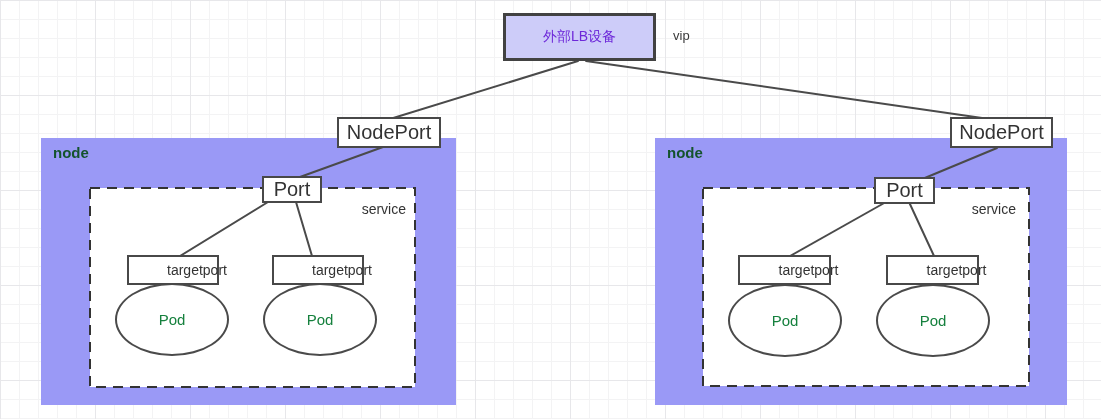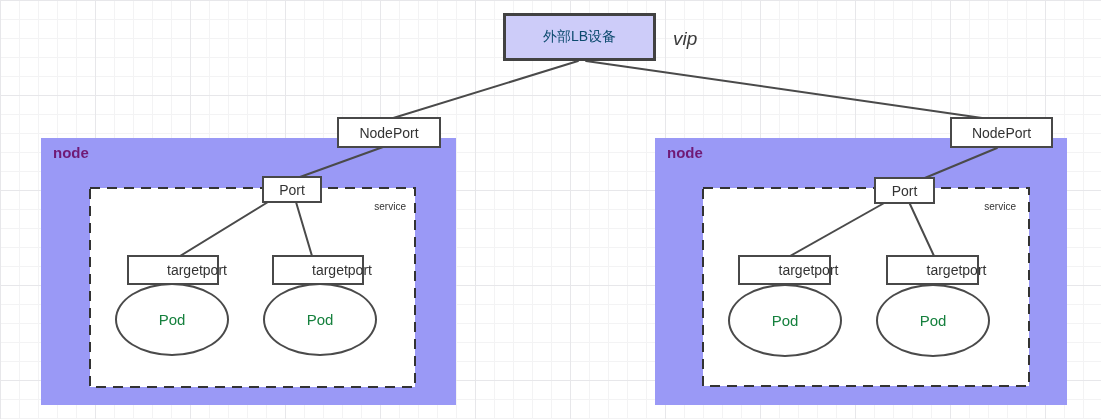--- a/index.html
+++ b/index.html
@@ -25,72 +25,71 @@
   .node-box {
     background: #9a99f6;
     z-index: 1;
   }
   .node-label {
     position: absolute;
     top: 6px;
     left: 12px;
     font-size: 15px;
     font-weight: bold;
-    color: #701a75;
+    color: #14532d;
   }
 
   
   svg.wires {
     position: absolute;
     left: 0; top: 0;
     z-index: 2;
   }
 
   
   .shape {
     background: #ffffff;
     border: 2px solid #484848;
     display: flex;
     align-items: center;
     justify-content: center;
-    font-size: 14px;
+    font-size: 20px;
     color: #333333;
     z-index: 4;
   }
 
   .lb-box {
     background: #cdccf9;
     border: 3px solid #424242;
     font-size: 14px;
-    color: #0c4a6e;
+    color: #6d28d9;
   }
 
   .tp-box { font-size: 14px; padding-left: 48px; }
 
   .pod {
     background: #ffffff;
     border: 2px solid #4a4a4a;
     border-radius: 50%;
     display: flex;
     align-items: center;
     justify-content: center;
     font-size: 15px;
     color: #15803d;
     z-index: 3;
   }
 
   .float-text {
-    font-size: 19px;
+    font-size: 13px;
     color: #3a3a3a;
     z-index: 4;
-    font-style: italic;
   }
 
   .service-label {
-    font-size: 10px;
+    font-size: 14px;
     color: #333333;
     text-align: right;
     z-index: 4;
   }
 </style>
 </head>
 <body>
 
 <div class="canvas">
 

